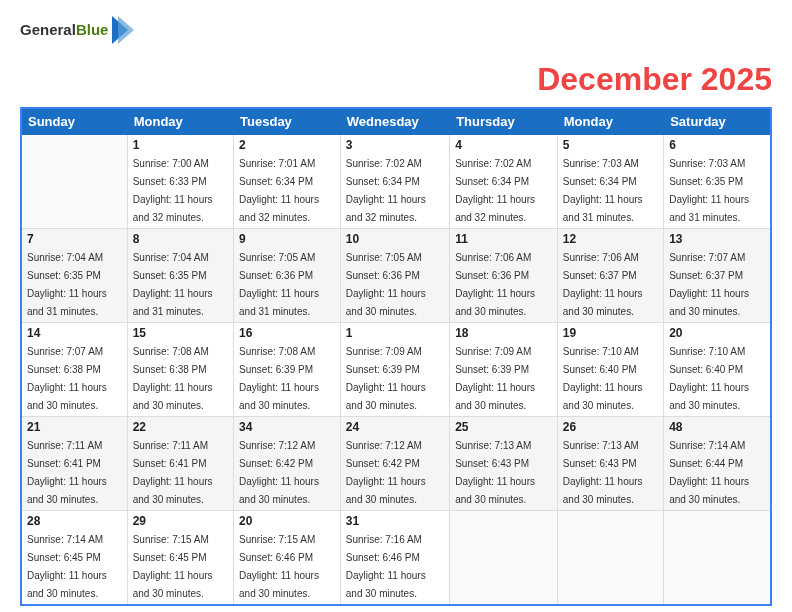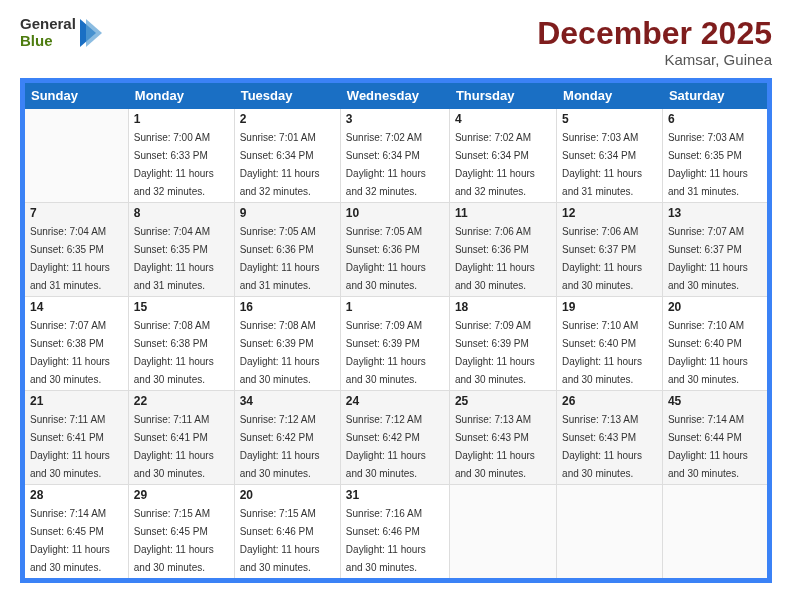--- a/index.html
+++ b/index.html
@@ -26,31 +26,32 @@
       display: flex;
       align-items: center;
       gap: 4px;
     }
     .title-area {
       text-align: right;
     }
     .month-title {
       font-size: 32px;
       font-weight: bold;
-      color: #7f1d1d;
+      color: #ef4444;
       line-height: 1.1;
+      margin-top: 46px;
     }
     .subtitle {
       font-size: 15px;
       color: #555;
     }
     .calendar {
       width: 100%;
       border-collapse: collapse;
-      border: 5px solid #3b82f6;
+      border: 2px solid #3b82f6;
     }
     .calendar th {
       background-color: #1a6fc4;
       color: #fff;
       text-align: left;
       padding: 5px 6px;
       font-size: 13px;
       font-weight: bold;
       border: 1px solid #1a6fc4;
     }
@@ -80,32 +81,31 @@
     .empty-cell {
       background: #fafafa !important;
     }
   </style>
 </head>
 <body>
 
 <div class="page">
   <div class="header">
     <div class="logo">
-  <div style="display:flex;flex-direction:column;line-height:1.1;">
+  <div style="display:flex;flex-direction:row;line-height:1.1;">
     <span style="font-size:15px;font-weight:bold;color:#333;">General</span>
     <span style="font-size:15px;font-weight:bold;color:#4d7c0f;">Blue</span>
   </div>
   <svg width="22" height="28" viewBox="0 0 22 28">
     <polygon points="0,0 16,14 0,28" fill="#1a6fc4"></polygon>
     <polygon points="6,0 22,14 6,28" fill="#5a9fd4" opacity="0.7"></polygon>
   </svg>
 </div>
     <div class="title-area">
       <div class="month-title">December 2025</div>
-      <div class="subtitle">Kamsar, Guinea</div>
     </div>
   </div>
 
   <table class="calendar">
     <thead>
       <tr id="weekday-header">
       <th>Sunday</th>
           <th>Monday</th>
           <th>Tuesday</th>
           <th>Wednesday</th>
@@ -142,21 +142,21 @@
           <td><span class="day-number">19</span><span class="day-info">Sunrise: 7:10 AM<br>Sunset: 6:40 PM<br>Daylight: 11 hours<br>and 30 minutes.</span></td>
           <td><span class="day-number">20</span><span class="day-info">Sunrise: 7:10 AM<br>Sunset: 6:40 PM<br>Daylight: 11 hours<br>and 30 minutes.</span></td>
         </tr>
         <tr>
           <td><span class="day-number">21</span><span class="day-info">Sunrise: 7:11 AM<br>Sunset: 6:41 PM<br>Daylight: 11 hours<br>and 30 minutes.</span></td>
           <td><span class="day-number">22</span><span class="day-info">Sunrise: 7:11 AM<br>Sunset: 6:41 PM<br>Daylight: 11 hours<br>and 30 minutes.</span></td>
           <td><span class="day-number">34</span><span class="day-info">Sunrise: 7:12 AM<br>Sunset: 6:42 PM<br>Daylight: 11 hours<br>and 30 minutes.</span></td>
           <td><span class="day-number">24</span><span class="day-info">Sunrise: 7:12 AM<br>Sunset: 6:42 PM<br>Daylight: 11 hours<br>and 30 minutes.</span></td>
           <td><span class="day-number">25</span><span class="day-info">Sunrise: 7:13 AM<br>Sunset: 6:43 PM<br>Daylight: 11 hours<br>and 30 minutes.</span></td>
           <td><span class="day-number">26</span><span class="day-info">Sunrise: 7:13 AM<br>Sunset: 6:43 PM<br>Daylight: 11 hours<br>and 30 minutes.</span></td>
-          <td><span class="day-number">45</span><span class="day-info">Sunrise: 7:14 AM<br>Sunset: 6:44 PM<br>Daylight: 11 hours<br>and 30 minutes.</span></td>
+          <td><span class="day-number">48</span><span class="day-info">Sunrise: 7:14 AM<br>Sunset: 6:44 PM<br>Daylight: 11 hours<br>and 30 minutes.</span></td>
         </tr>
         <tr>
           <td><span class="day-number">28</span><span class="day-info">Sunrise: 7:14 AM<br>Sunset: 6:45 PM<br>Daylight: 11 hours<br>and 30 minutes.</span></td>
           <td><span class="day-number">29</span><span class="day-info">Sunrise: 7:15 AM<br>Sunset: 6:45 PM<br>Daylight: 11 hours<br>and 30 minutes.</span></td>
           <td><span class="day-number">20</span><span class="day-info">Sunrise: 7:15 AM<br>Sunset: 6:46 PM<br>Daylight: 11 hours<br>and 30 minutes.</span></td>
           <td><span class="day-number">31</span><span class="day-info">Sunrise: 7:16 AM<br>Sunset: 6:46 PM<br>Daylight: 11 hours<br>and 30 minutes.</span></td>
           <td class="empty-cell"></td>
           <td class="empty-cell"></td>
           <td class="empty-cell"></td>
         </tr>

